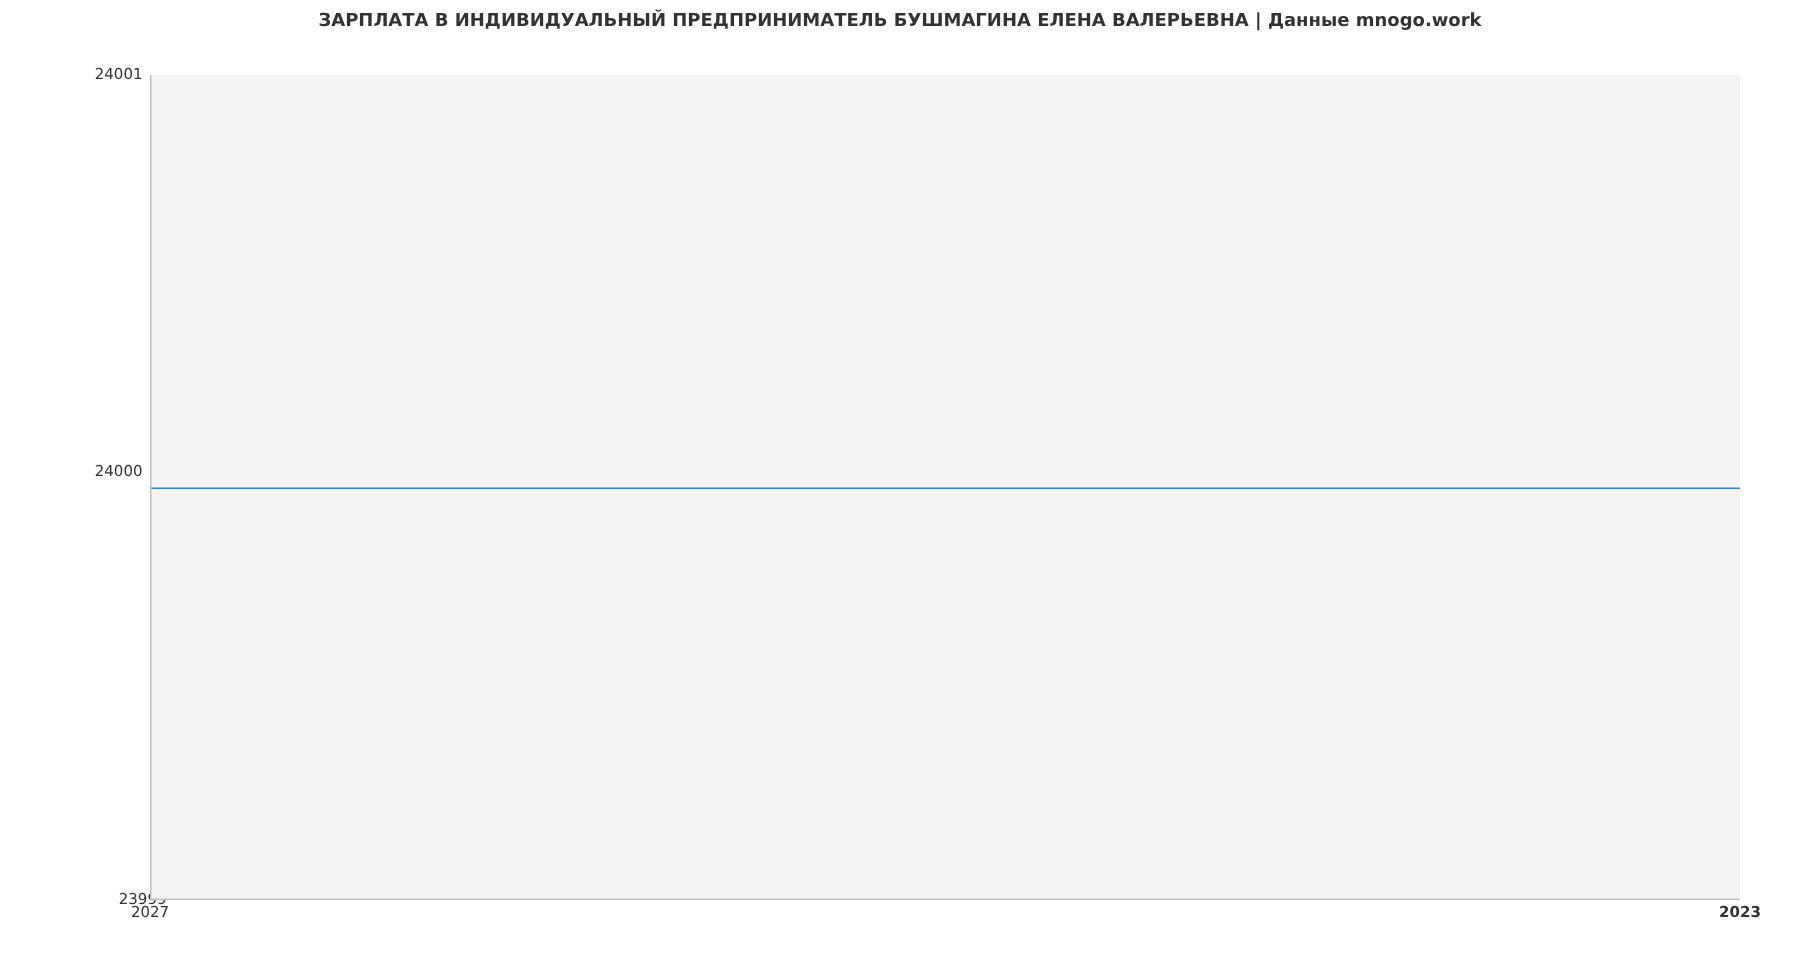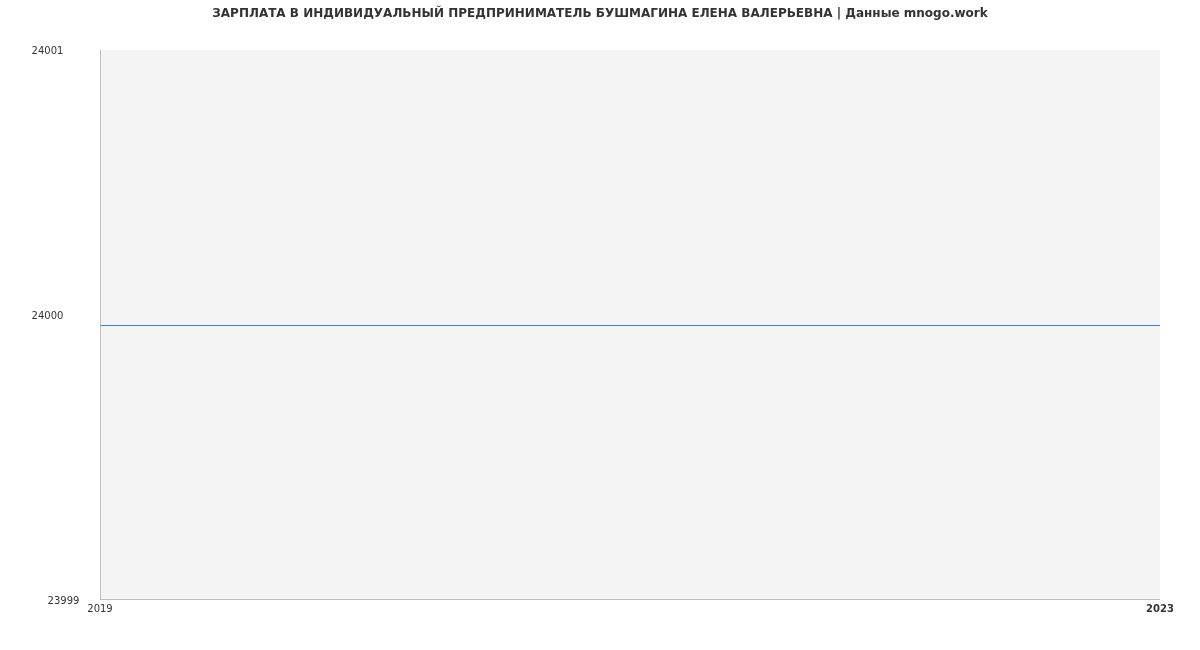--- a/index.html
+++ b/index.html
@@ -49,21 +49,21 @@
     position: absolute;
     left: 0;
     width: 100%;
     height: 0;
     border-top: 1.5px solid #3b7fc4;
   }
   .y-tick {
     position: absolute;
     left: 0;
     width: 95px;
-    text-align: center;
+    text-align: right;
     font-size: 10px;
     color: #333;
     transform: translateY(-50%);
   }
   .x-tick {
     position: absolute;
     top: 603px;
     font-size: 10px;
     color: #333;
     transform: translateX(-50%);
@@ -73,21 +73,21 @@
 <body>
 
 <div class="chart-wrap">
 
   <div class="title">ЗАРПЛАТА В ИНДИВИДУАЛЬНЫЙ ПРЕДПРИНИМАТЕЛЬ БУШМАГИНА ЕЛЕНА ВАЛЕРЬЕВНА | Данные mnogo.work</div>
 
   <div class="y-tick" style="top:50px;">24001</div>
   <div class="y-tick" style="top:315px;">24000</div>
   <div class="y-tick" style="top:600px;padding-left:16px;">23999</div>
 
-  <div class="x-tick" style="left:100px;">2019</div>
+  <div class="x-tick" style="left:100px;">2027</div>
   <div class="x-tick" style="left:1160px;font-weight:bold;">2023</div>
 
   <div class="plot">
     <div class="plot-inner">
 
       <div class="line" style="top:50%;"></div>
     </div>
   </div>
 
 </div>

